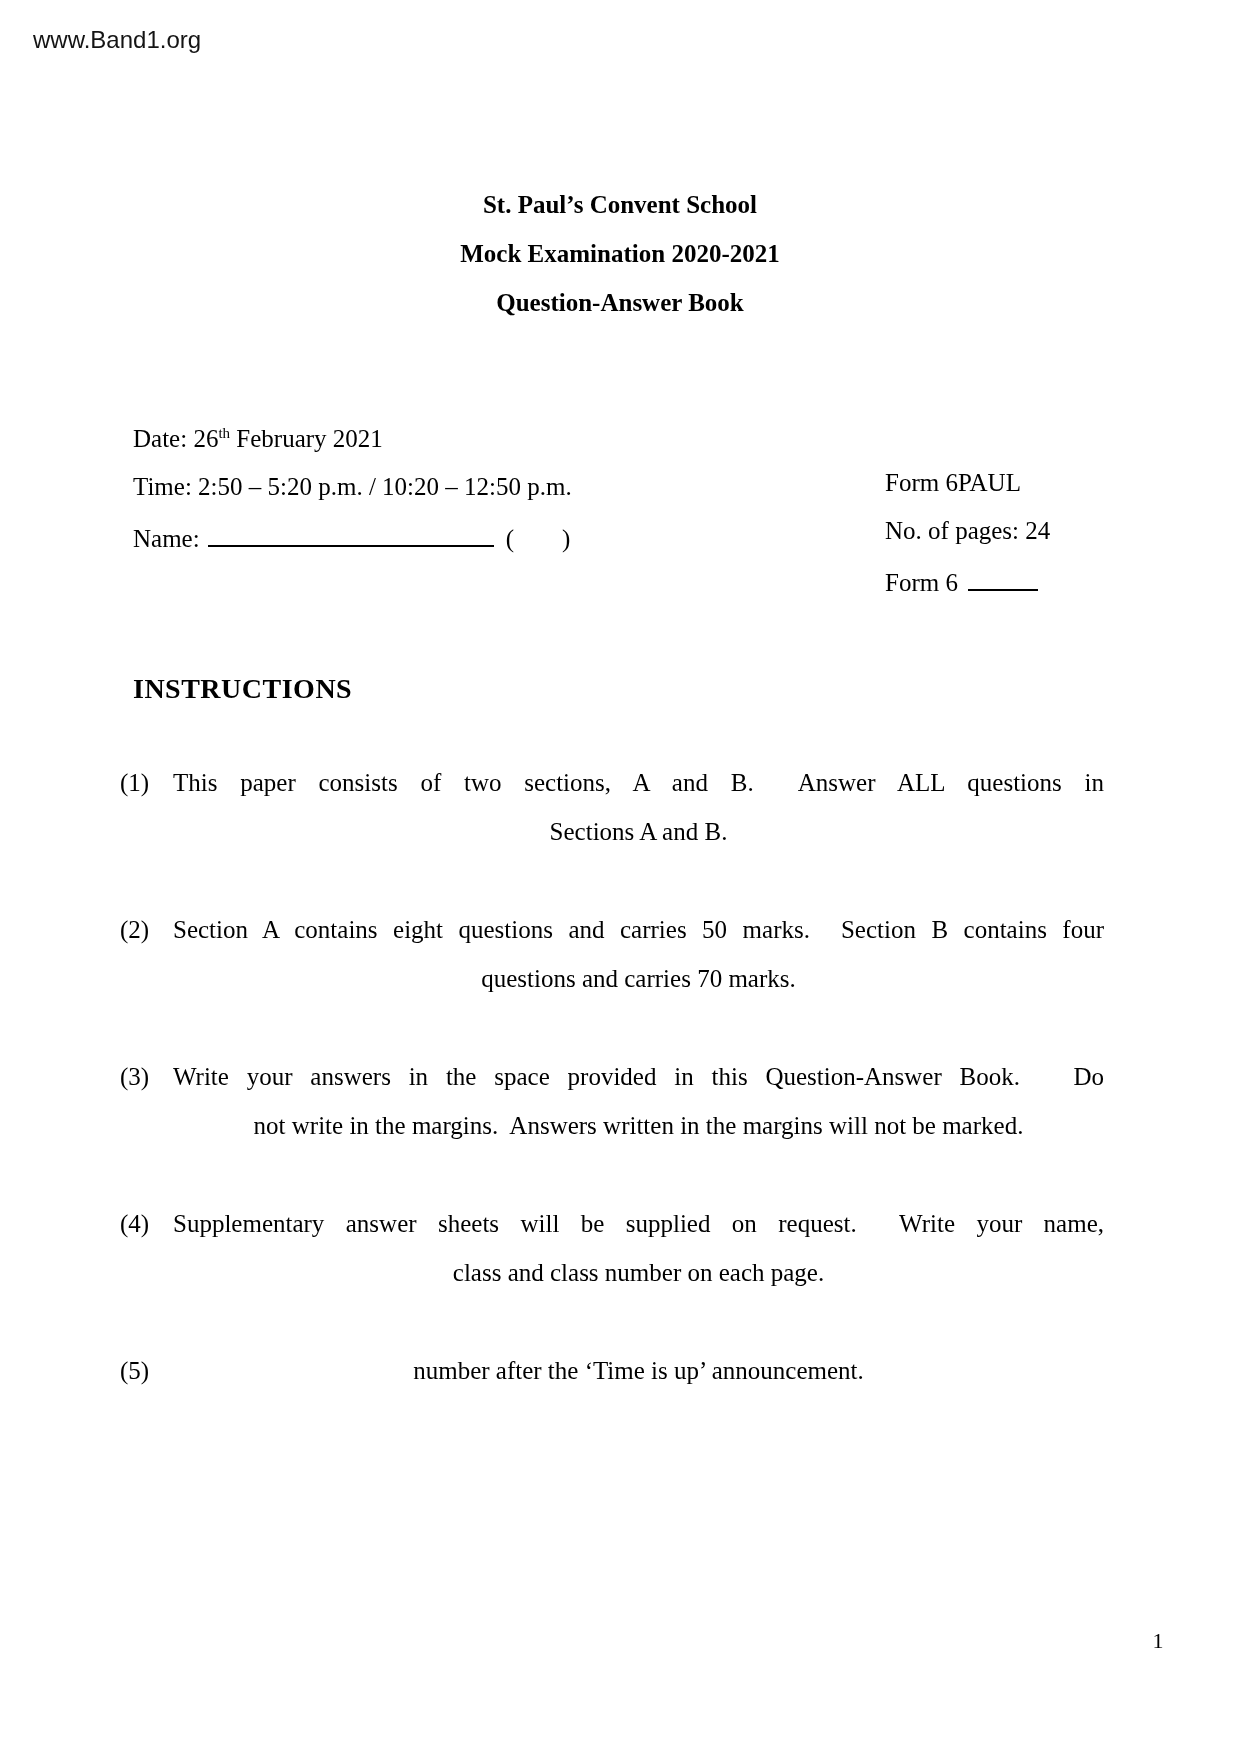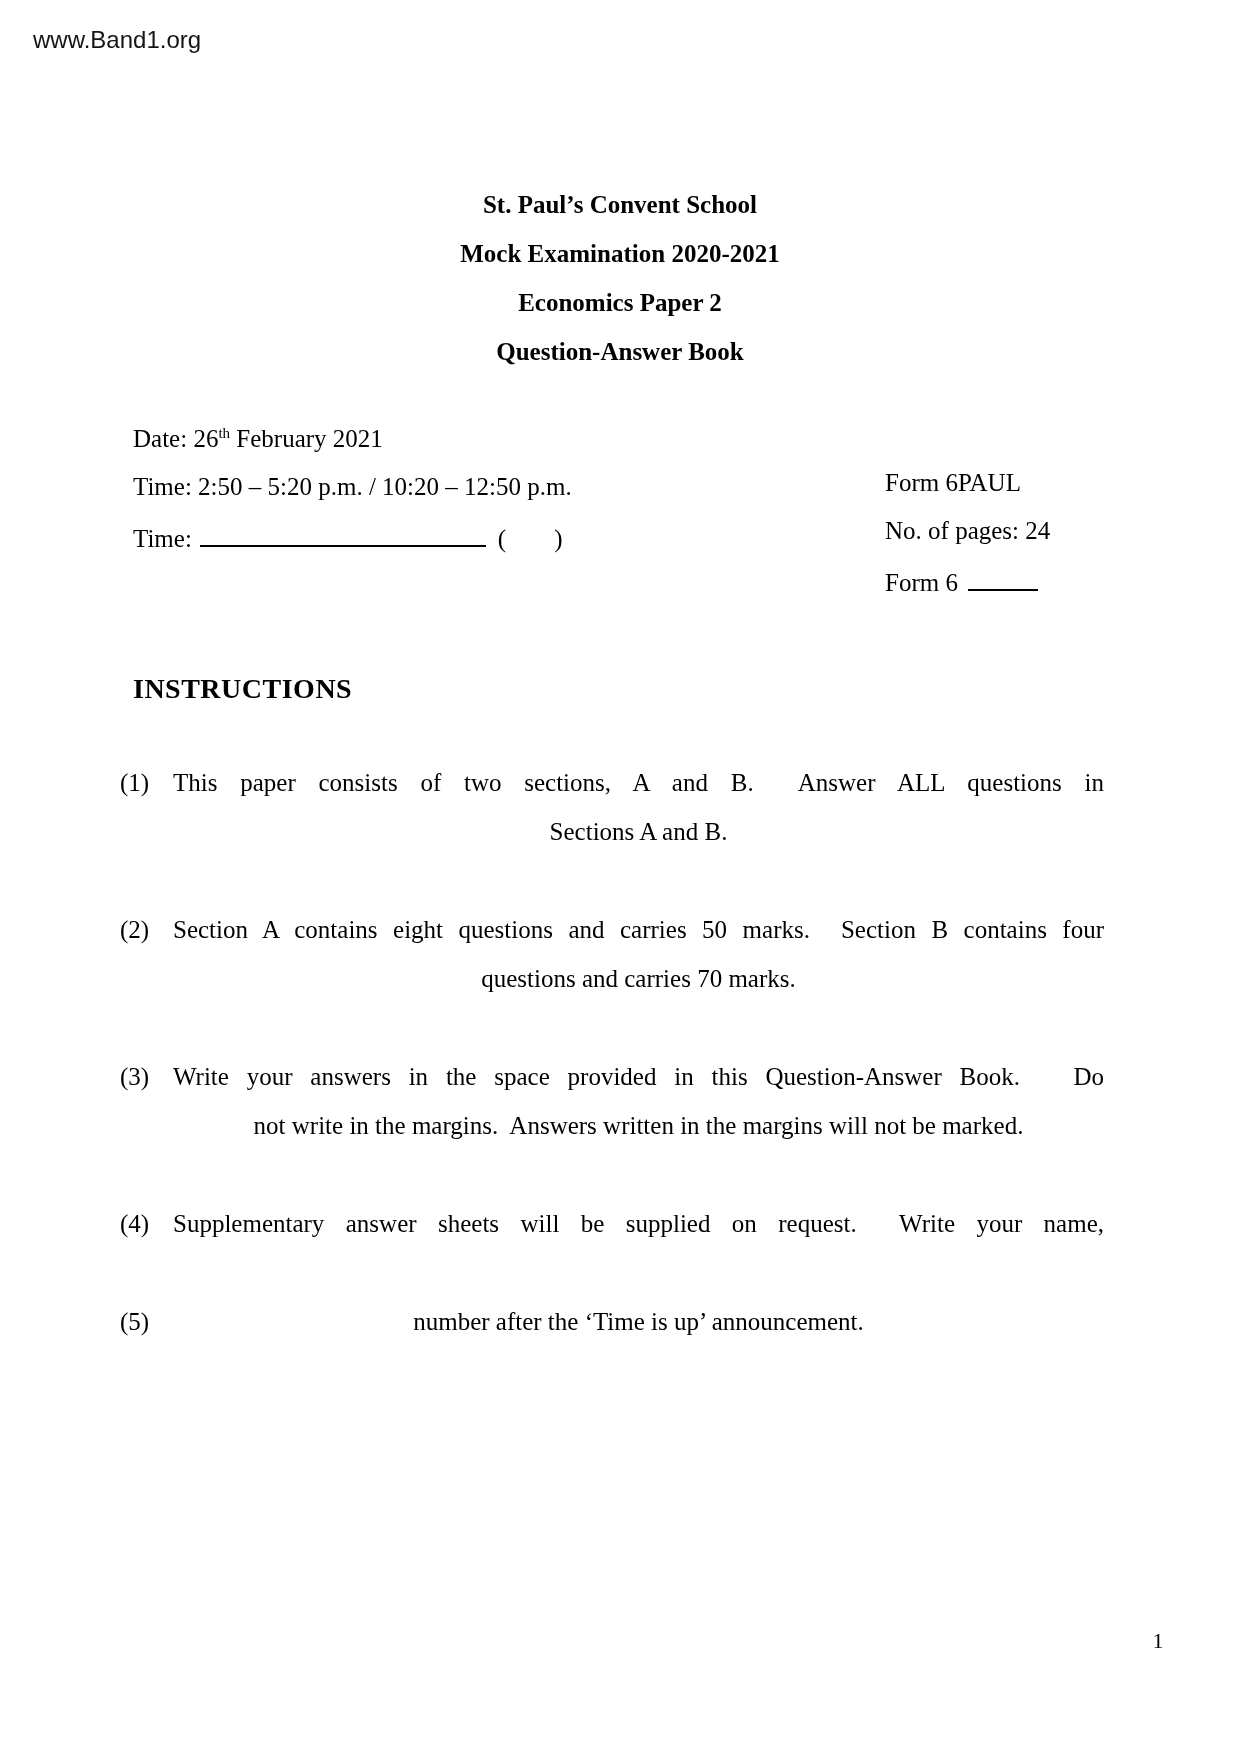--- a/index.html
+++ b/index.html
@@ -96,30 +96,29 @@
 </head>
 <body>
 
 <div class="page">
 
   <div class="watermark">www.Band1.org</div>
 
   <header class="title-block">
     <div>St. Paul’s Convent School</div>
     <div>Mock Examination 2020-2021</div>
-    <div>Economics Paper 2</div>
     <div>Question-Answer Book</div>
   </header>
 
   <section>
     <div class="meta-row col-left row-1"><span>Date: 26</span><sup>th</sup><span> February 2021</span></div>
 
     <div class="meta-row col-left row-2">Time: 2:50 – 5:20 p.m. / 10:20 – 12:50 p.m.</div>
 
-    <div class="meta-row col-left row-3"><span>Time:</span><span class="blank name-blank"></span><span>(</span><span class="blank class-gap"></span><span>)</span></div>
+    <div class="meta-row col-left row-3"><span>Name:</span><span class="blank name-blank"></span><span>(</span><span class="blank class-gap"></span><span>)</span></div>
 
     <div class="meta-row col-right row-1">Form 6PAUL</div>
 
     <div class="meta-row col-right row-2">No. of pages: 24</div>
 
     <div class="meta-row col-right row-3"><span>Form 6</span><span class="blank form-blank"></span></div>
   </section>
 
   <div class="instructions-heading">INSTRUCTIONS</div>
 
@@ -139,20 +138,21 @@
 
     <div class="instruction-item">
       <span class="item-num">(3)</span>
       <div class="item-line1">Write your answers in the space provided in this Question-Answer Book.&nbsp;&nbsp; Do</div>
       <div class="item-line2">not write in the margins.&nbsp; Answers written in the margins will not be marked.</div>
     </div>
 
     <div class="instruction-item">
       <span class="item-num">(4)</span>
       <div class="item-line1">Supplementary answer sheets will be supplied on request.&nbsp; Write your name,</div>
+      <div class="item-line2">class and class number on each page.</div>
     </div>
 
     <div class="instruction-item">
       <span class="item-num">(5)</span>
       <div class="item-line2">number after the ‘Time is up’ announcement.</div>
     </div>
 
   </section>
 
   <div class="page-number">1</div>

